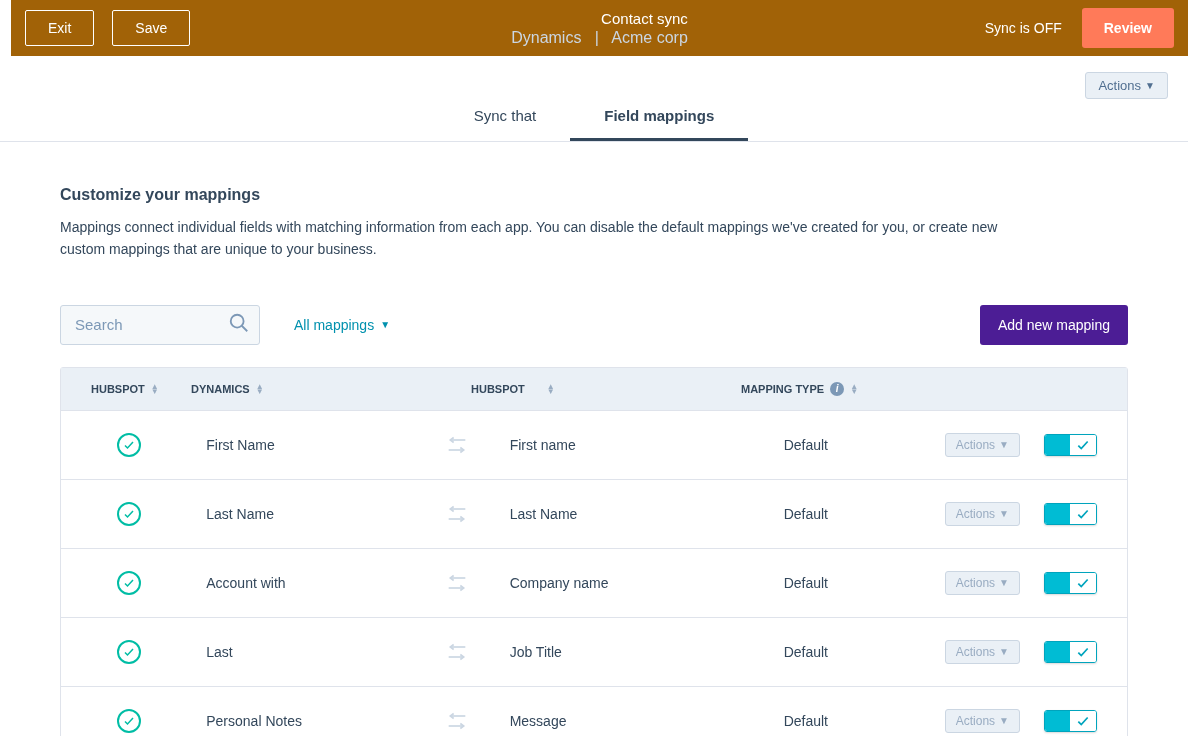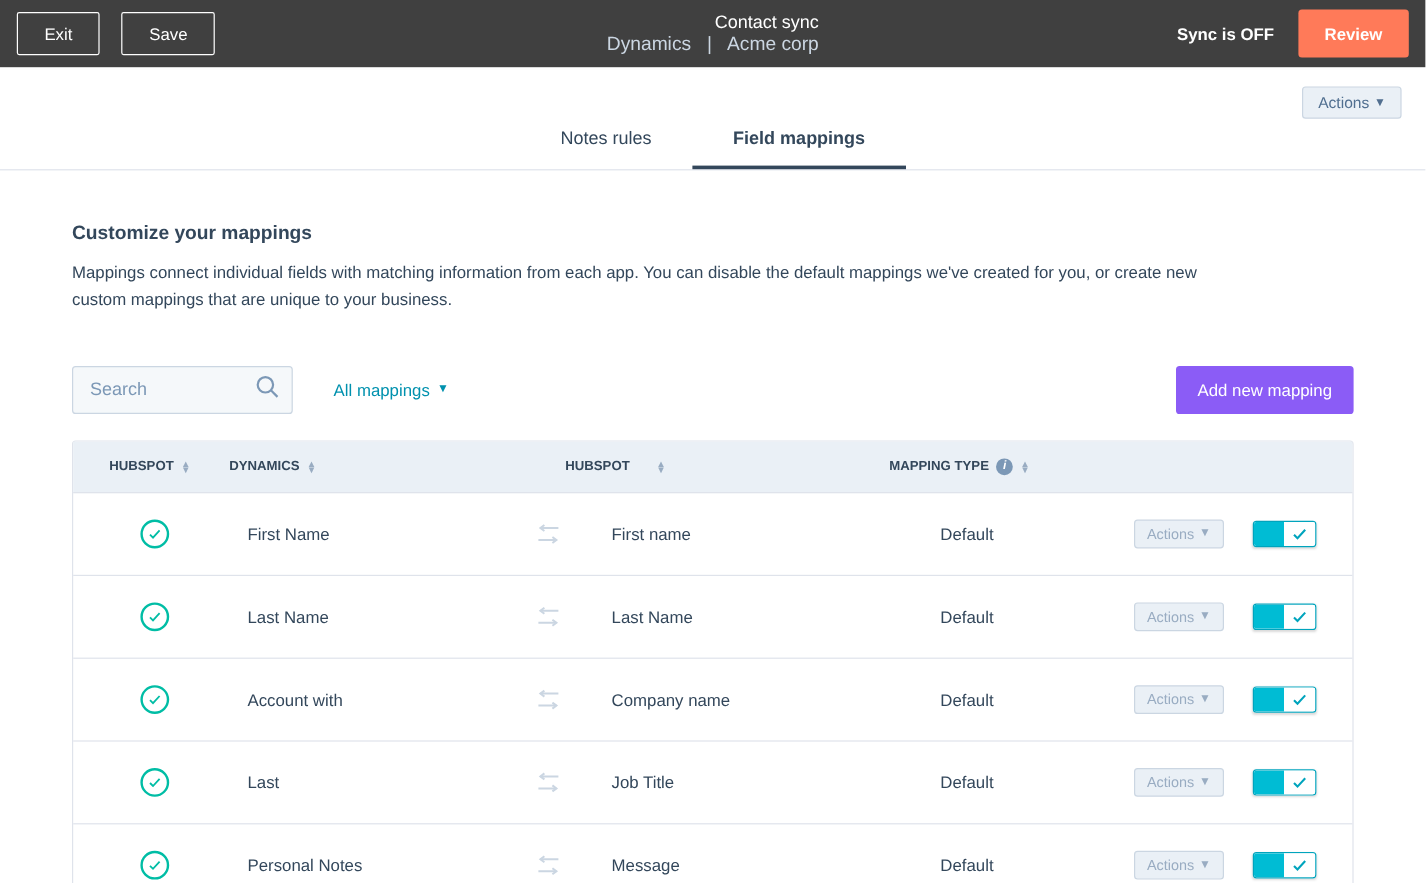--- a/index.html
+++ b/index.html
@@ -8,26 +8,27 @@
       box-sizing: border-box;
     }
     body {
       font-family: -apple-system, BlinkMacSystemFont, "Segoe UI", Helvetica, Arial, sans-serif;
       background: #fff;
       width: 1188px;
       height: 736px;
       overflow: hidden;
     }
     .topbar {
-      background: #404040;
+      background: #a16207;
       height: 56px;
       display: flex;
       align-items: center;
       padding: 13px 14px;
       position: relative;
+      margin-left: 11px;
     }
     .topbar-left {
       display: flex;
       gap: 18px;
     }
     .btn-outline {
       background: transparent;
       border: 1px solid #fff;
       color: #fff;
       padding: 9px 22px;
@@ -52,21 +53,21 @@
     }
     .topbar-right {
       margin-left: auto;
       display: flex;
       align-items: center;
       gap: 20px;
     }
     .sync-status {
       color: #fff;
       font-size: 14px;
-      font-weight: 700;
+      font-weight: 400;
     }
     .btn-review {
       background: #ff7a59;
       color: #fff;
       border: none;
       padding: 12px 22px;
       font-size: 14px;
       font-weight: 600;
       border-radius: 3px;
       cursor: pointer;
@@ -125,21 +126,21 @@
       max-width: 940px;
     }
 
     .controls-row {
       display: flex;
       align-items: center;
       margin-top: 44px;
     }
     .search-box {
       position: relative;
-      width: 184px;
+      width: 200px;
     }
     .search-input {
       width: 100%;
       height: 40px;
       padding: 8px 40px 8px 14px;
       font-size: 15px;
       border: 1px solid #cbd6e2;
       border-radius: 3px;
       background: #f5f8fa;
       color: #33475b;
@@ -158,21 +159,21 @@
       color: #0091ae;
       font-size: 14px;
       margin-left: 34px;
       cursor: pointer;
       display: flex;
       align-items: center;
       gap: 6px;
     }
     .btn-add {
       margin-left: auto;
-      background: #8b5cf6;
+      background: #4c1d95;
       color: #fff;
       border: none;
       padding: 12px 18px;
       font-size: 14px;
       border-radius: 3px;
       cursor: pointer;
     }
 
     .table {
       margin-top: 22px;
@@ -316,21 +317,21 @@
 </div>
 
 <div class="actions-row">
   <button class="btn-actions-top">
     <span>Actions</span>
     <span class="caret-down">▼</span>
   </button>
 </div>
 
 <div class="tabs-row">
-  <div class="tab">Notes rules</div>
+  <div class="tab">Sync that</div>
   <div class="tab active">Field mappings</div>
 </div>
 
 <div class="content">
   <div class="section-heading">Customize your mappings</div>
   <div class="section-desc">Mappings connect individual fields with matching information from each app. You can disable the default mappings we've created for you, or create new custom mappings that are unique to your business.</div>
 
   <div class="controls-row">
     <div class="search-box">
       <input class="search-input" type="text" placeholder="Search" style="">

